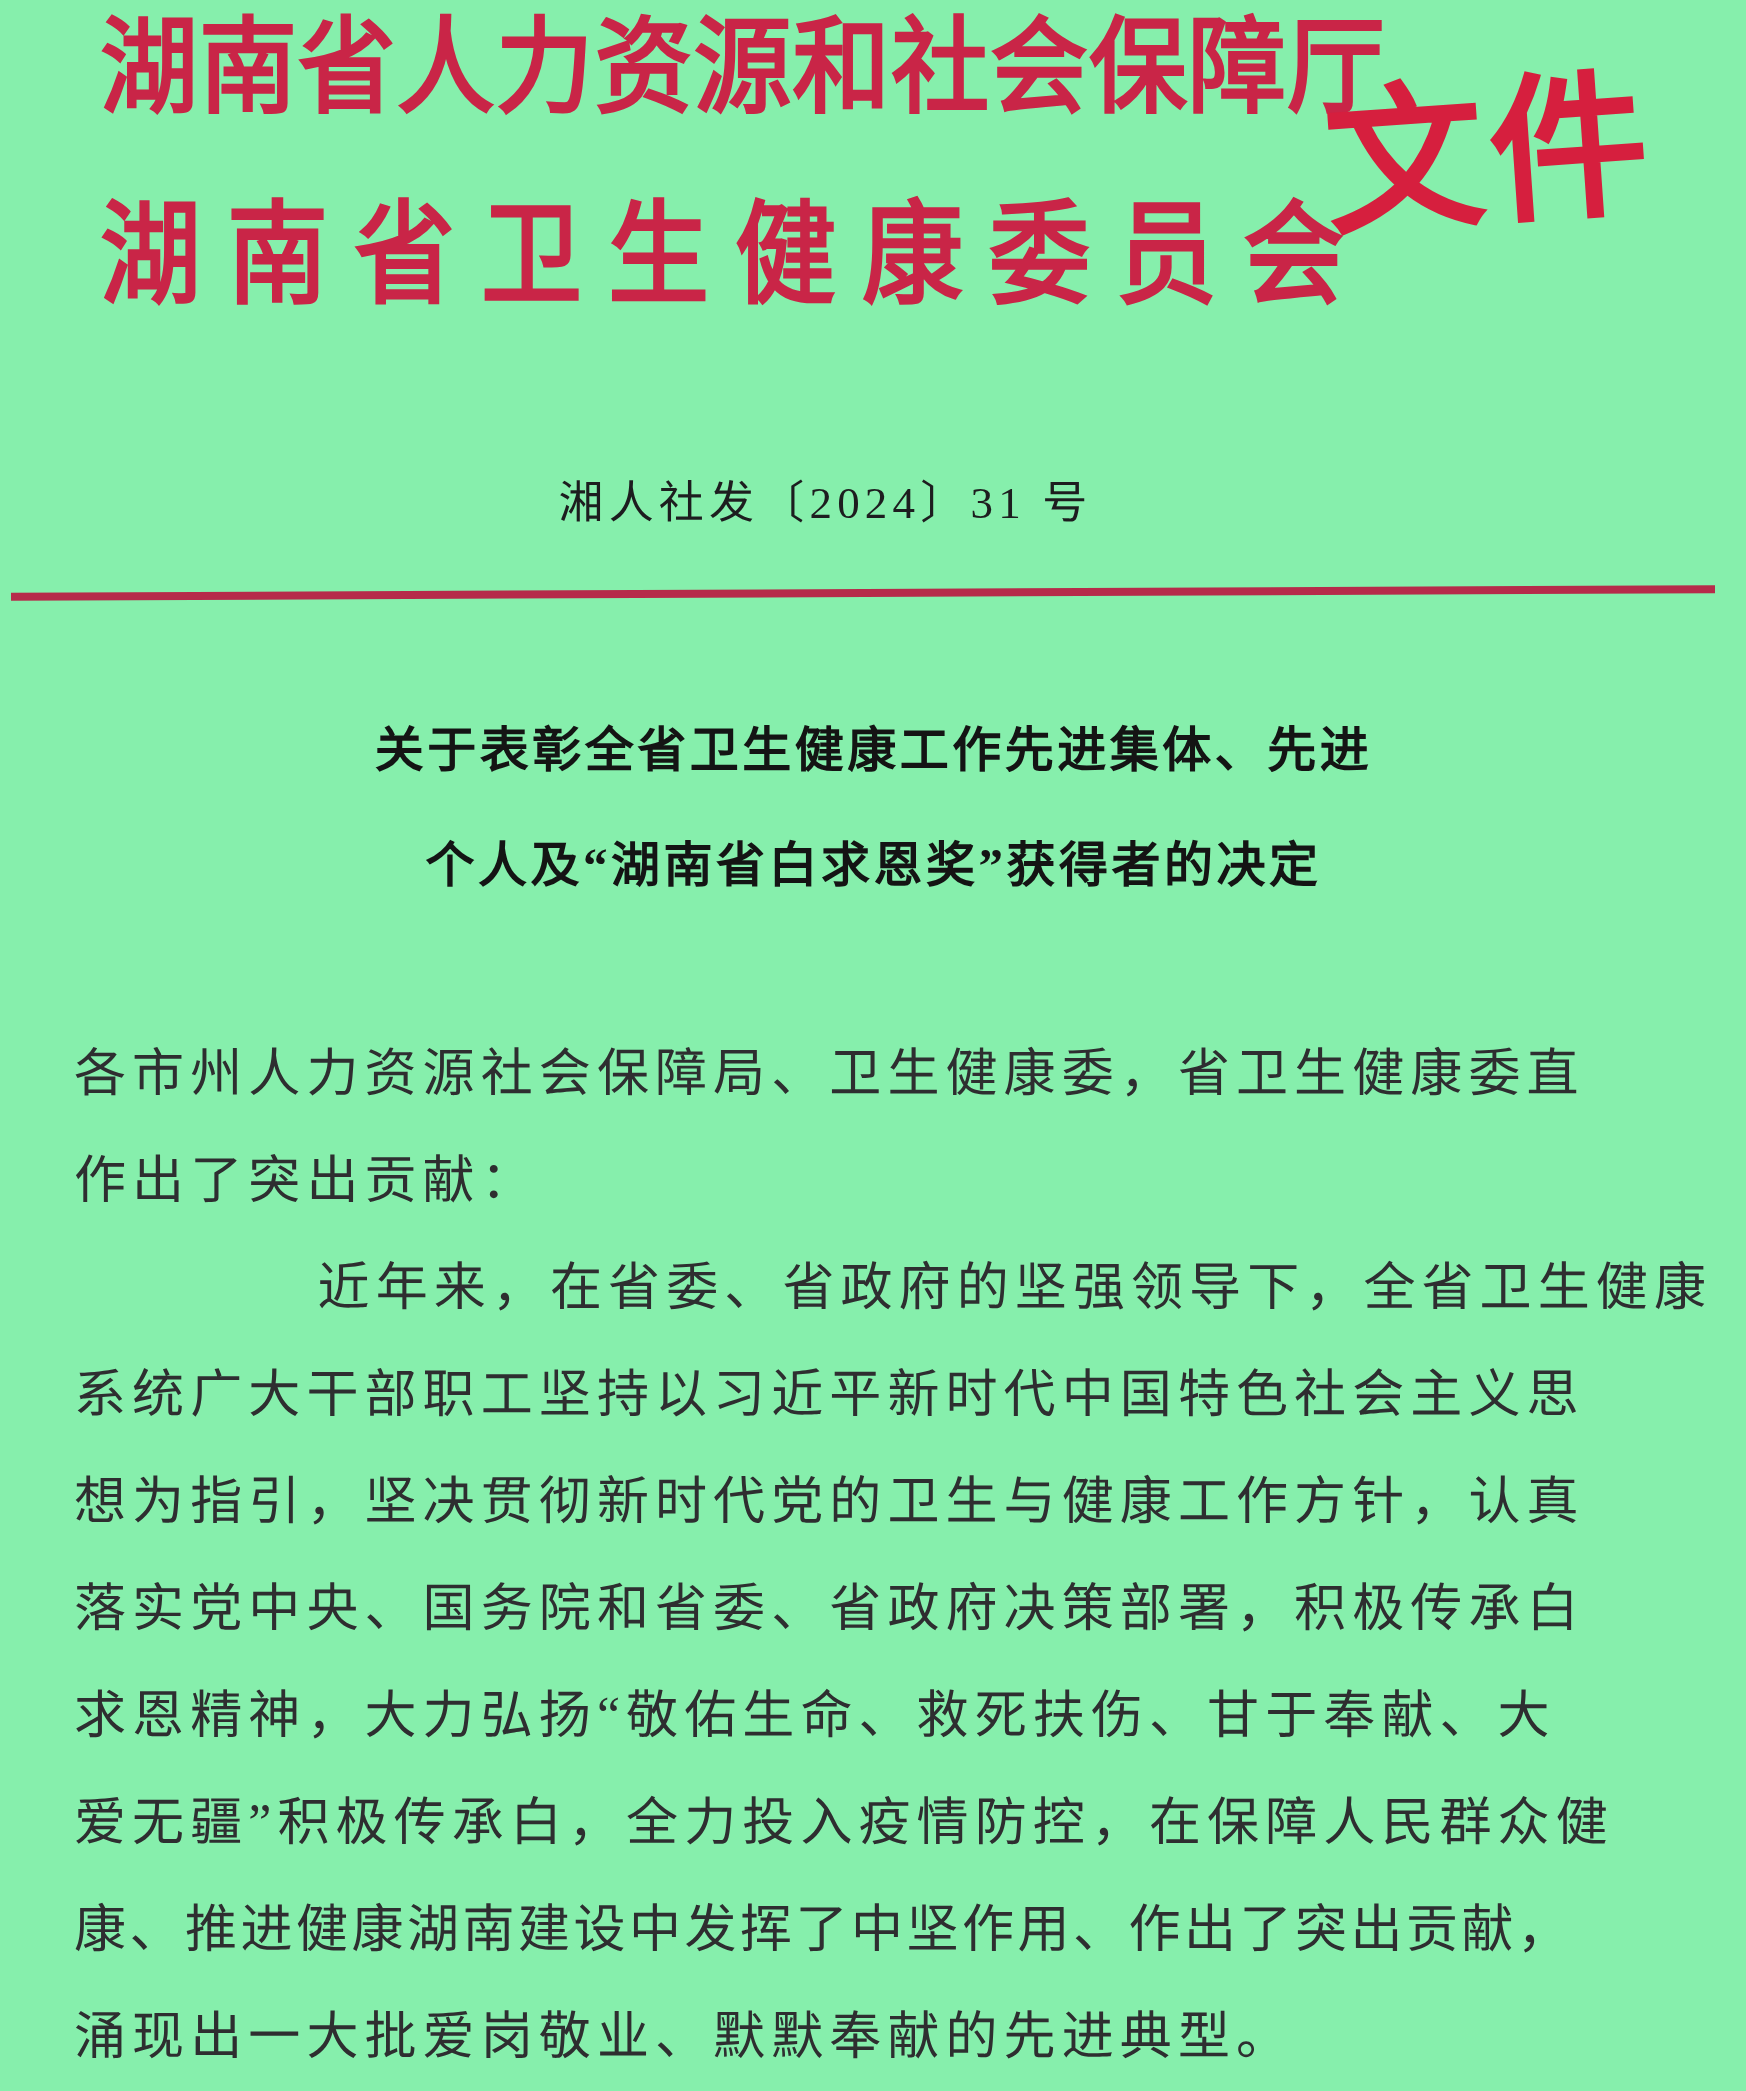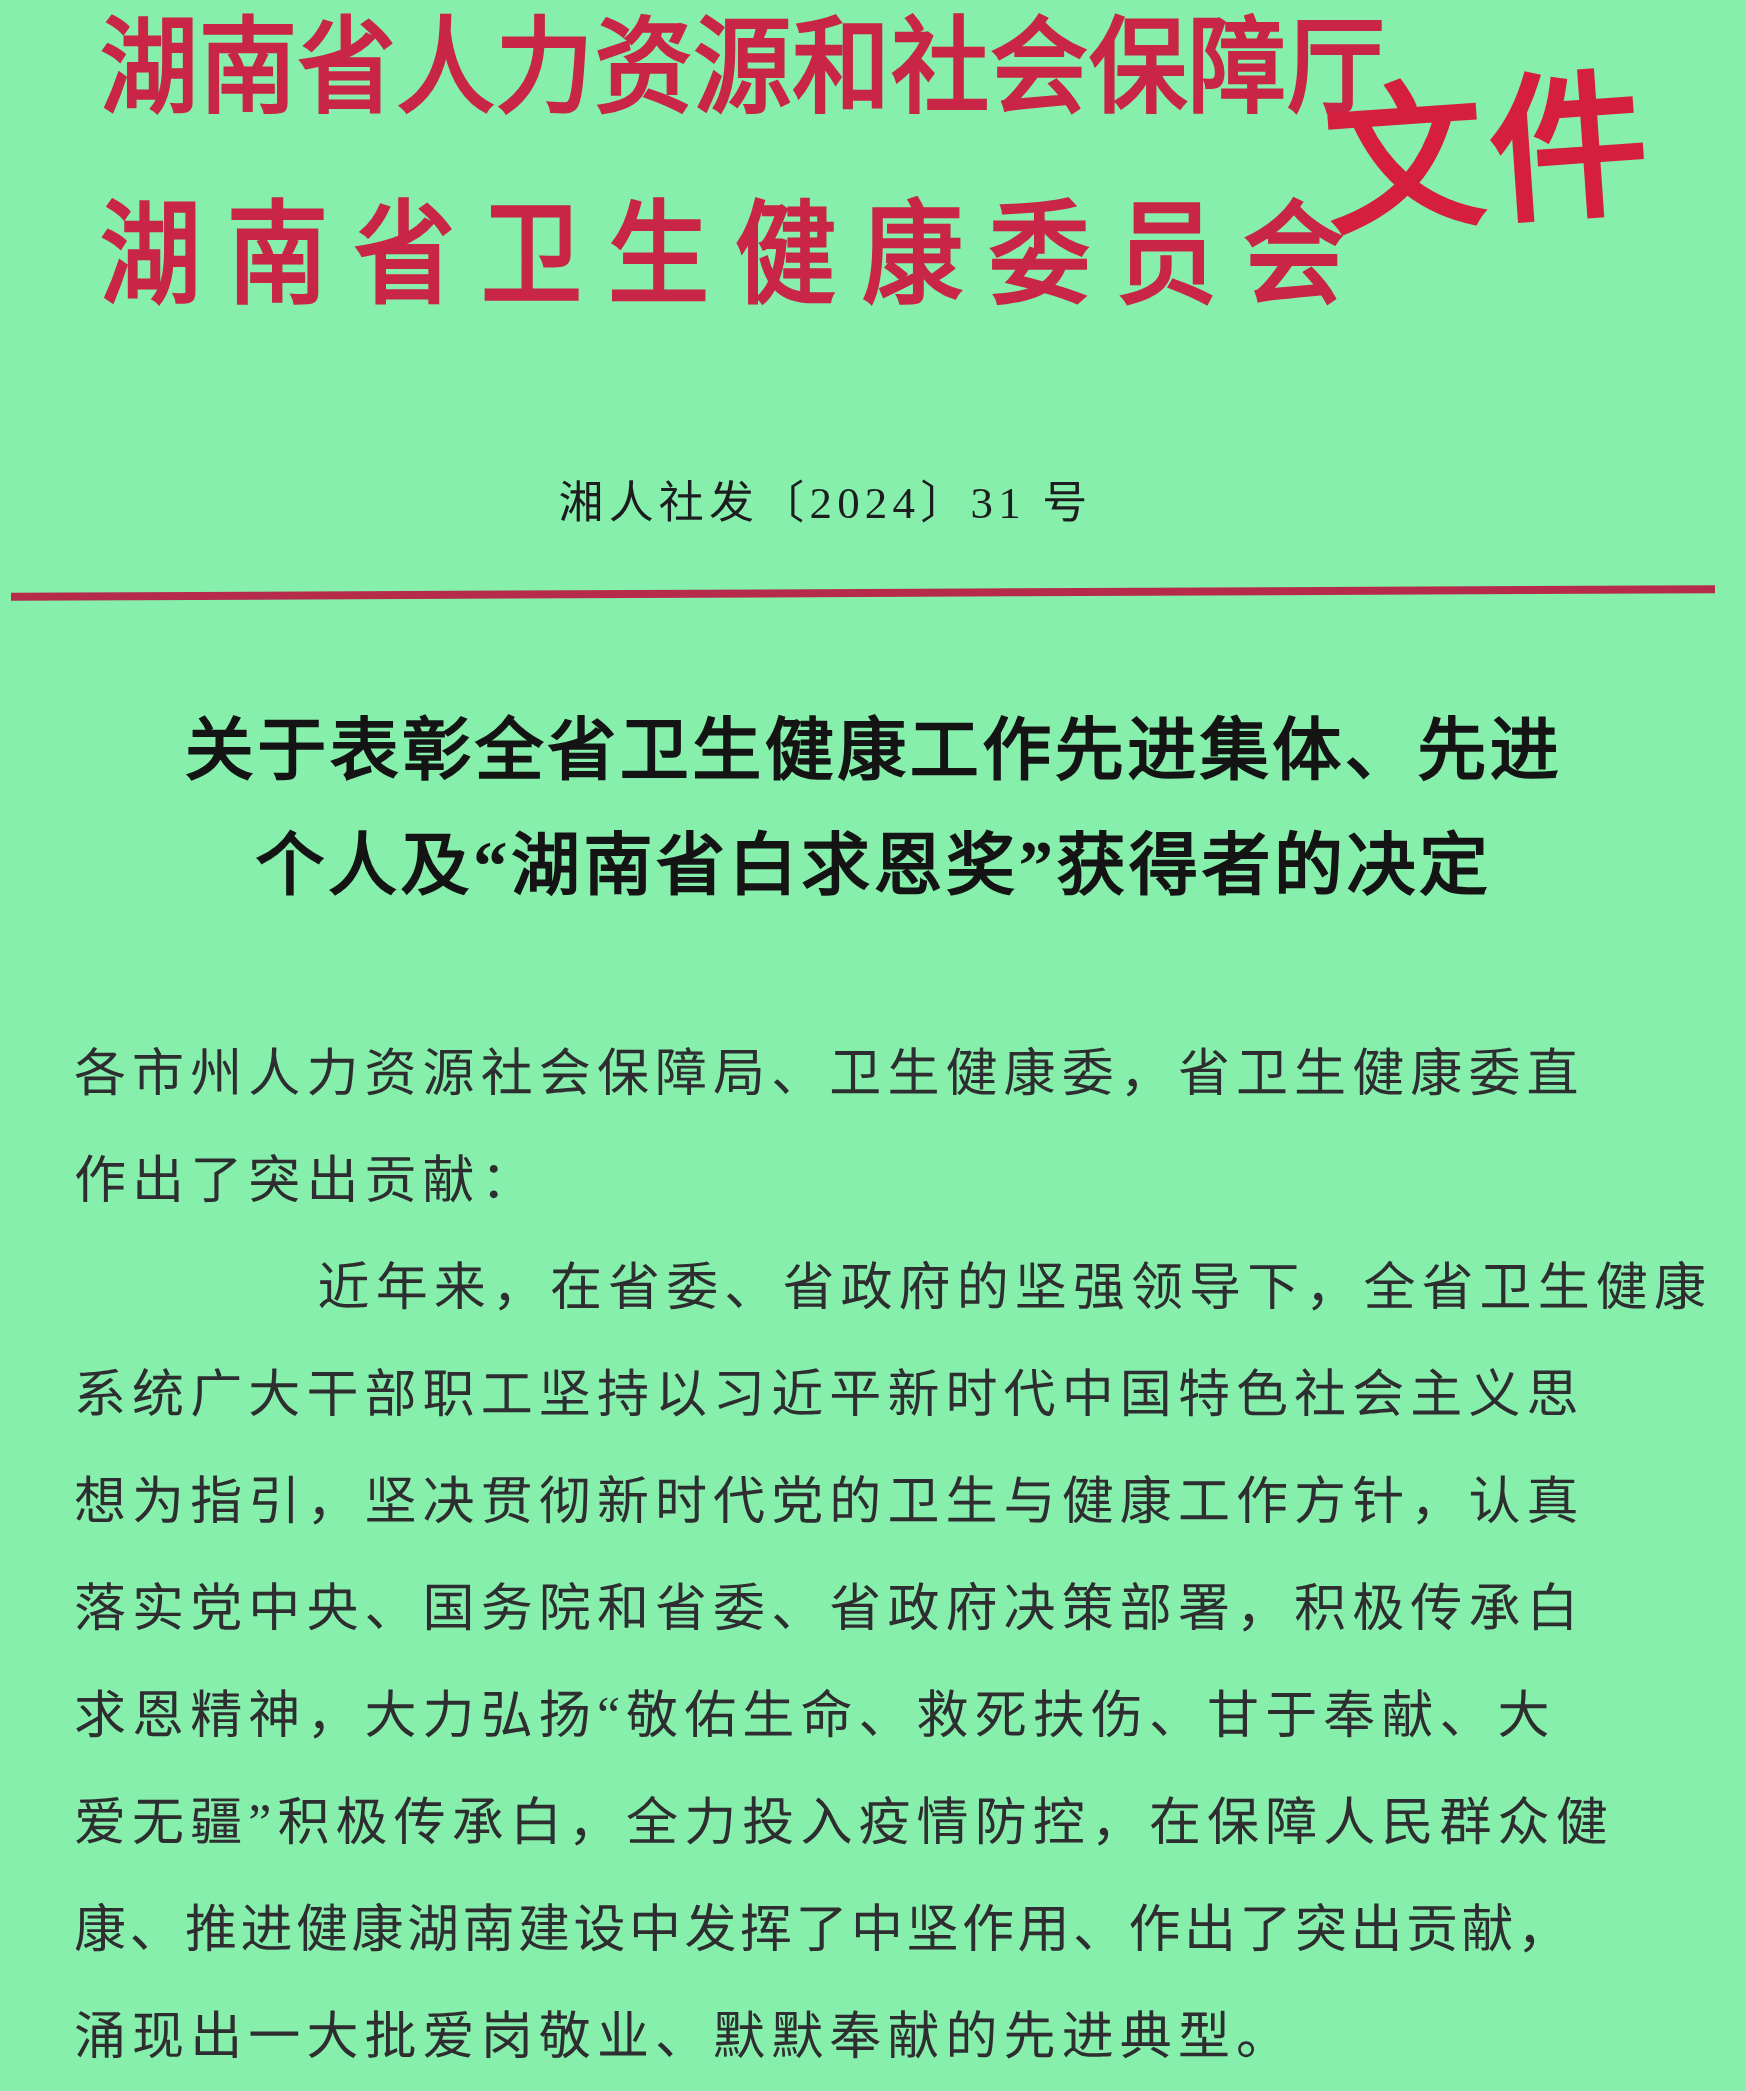--- a/index.html
+++ b/index.html
@@ -69,21 +69,21 @@
     border: none;
     height: 7.9px;
     background: #b62b4a;
     margin: 59px 33px 0 10.5px;
     transform: rotate(-0.25deg);
   }
   
   .title {
     margin: 114px 0 0 0;
     text-align: center;
-    font-size: 69px;
+    font-size: 49px;
     font-weight: 700;
     color: #141414;
     letter-spacing: 3.5px;
   }
   .title-line {
     display: block;
     line-height: 80px;
     white-space: nowrap;
   }
   .title-line + .title-line {

